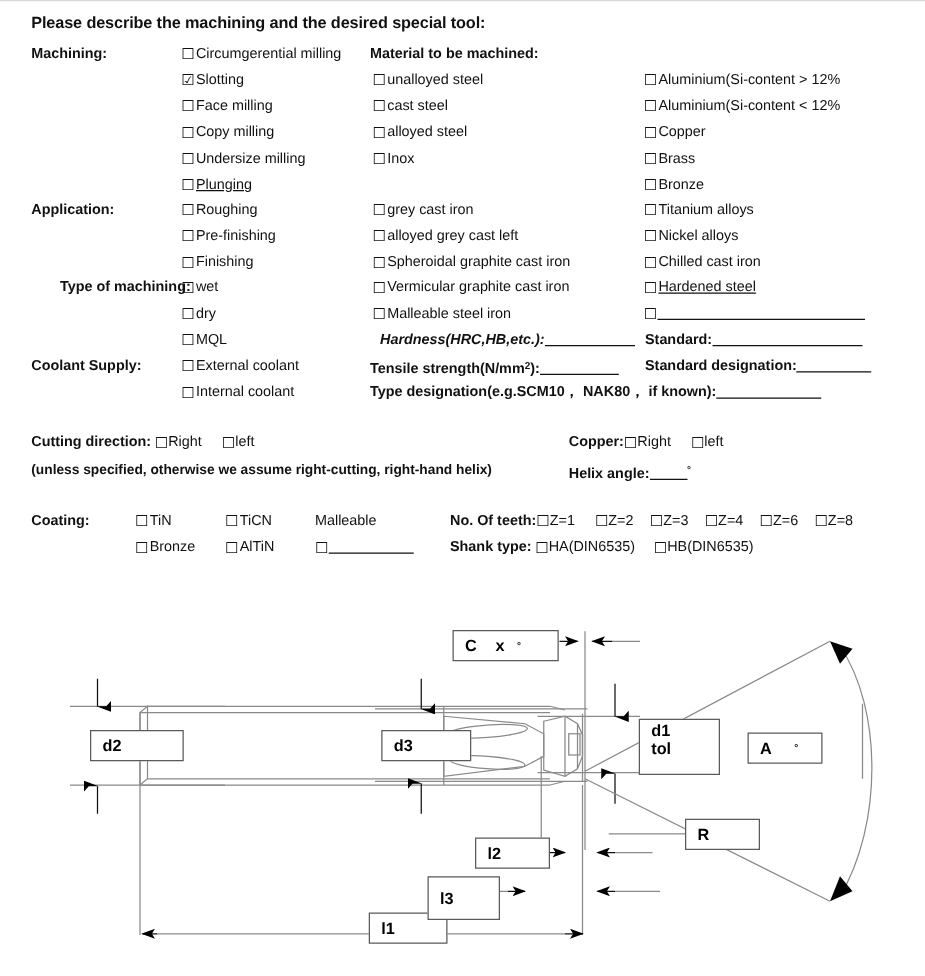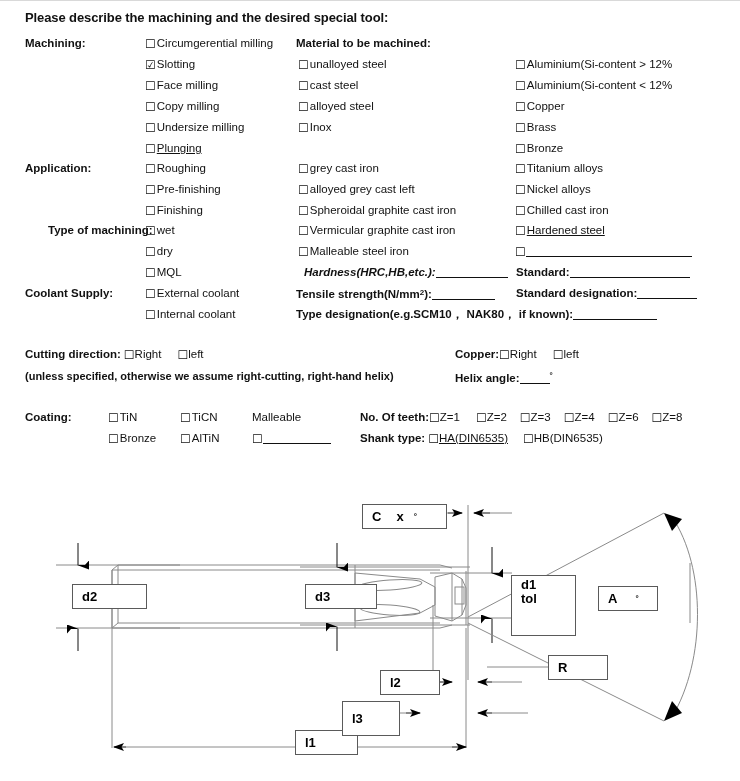--- a/index.html
+++ b/index.html
@@ -201,21 +201,21 @@
   </div>
   <div class="opt" style="left:252px;top:432px;">
     <span class="cb">☐</span><span class="ul" style="width:68px;"></span>
   </div>
 
   <div class="row b" style="left:360px;top:411px;">
     <span>No. Of teeth:</span><span class="cb">☐</span><span style="font-weight:normal;">Z=1</span><span class="cb" style="margin-left:16px;">☐</span><span style="font-weight:normal;">Z=2</span><span class="cb" style="margin-left:13px;">☐</span><span style="font-weight:normal;">Z=3</span><span class="cb" style="margin-left:13px;">☐</span><span style="font-weight:normal;">Z=4</span><span class="cb" style="margin-left:13px;">☐</span><span style="font-weight:normal;">Z=6</span><span class="cb" style="margin-left:13px;">☐</span><span style="font-weight:normal;">Z=8</span>
   </div>
 
   <div class="row b" style="left:360px;top:432px;">
-    <span>Shank type:</span><span class="cb" style="margin-left:3px;">☐</span><span style="font-weight:normal;text-decoration:underline;">HA(DIN6535)</span><span class="cb" style="margin-left:15px;">☐</span><span style="font-weight:normal;">HB(DIN6535)</span>
+    <span>Shank type:</span><span class="cb" style="margin-left:3px;">☐</span><span style="font-weight:normal;">HA(DIN6535)</span><span class="cb" style="margin-left:15px;">☐</span><span style="font-weight:normal;">HB(DIN6535)</span>
   </div>
 
   <div id="drawing">
     <svg width="740" height="326" viewBox="0 0 740 326">
       <defs>
         <marker id="ar-r" markerWidth="11" markerHeight="8" refX="10" refY="4" orient="auto" markerUnits="userSpaceOnUse">
           <path d="M0,0 L11,4 L0,8 L2.5,4 Z" fill="#000"></path>
         </marker>
         <marker id="ar-l" markerWidth="11" markerHeight="8" refX="10" refY="4" orient="auto" markerUnits="userSpaceOnUse">
           <path d="M0,0 L11,4 L0,8 L2.5,4 Z" fill="#000"></path>
@@ -326,21 +326,21 @@
       </g>
     </svg>
 
     
     <div class="dimbox" style="left:72px;top:584px;width:75px;height:25px;margin-top:-455px;">
       <span class="pad">d2</span>
     </div>
     <div class="dimbox" style="left:305px;top:584px;width:72px;height:25px;margin-top:-455px;">
       <span class="pad">d3</span>
     </div>
-    <div class="dimbox multi" style="left:511px;top:575px;width:65px;height:61px;margin-top:-455px;">
+    <div class="dimbox multi" style="left:511px;top:575px;width:65px;height:45px;margin-top:-455px;">
       <div>d1</div>
       <div>tol</div>
     </div>
     <div class="dimbox" style="left:362px;top:504px;width:85px;height:25px;margin-top:-455px;">
       <span class="pad">C</span>
       <span style="margin-left:15px;">x</span>
       <span class="sm" style="margin-left:10px;">°</span>
     </div>
     <div class="dimbox" style="left:598px;top:586px;width:60px;height:25px;margin-top:-455px;">
       <span class="pad">A</span>

